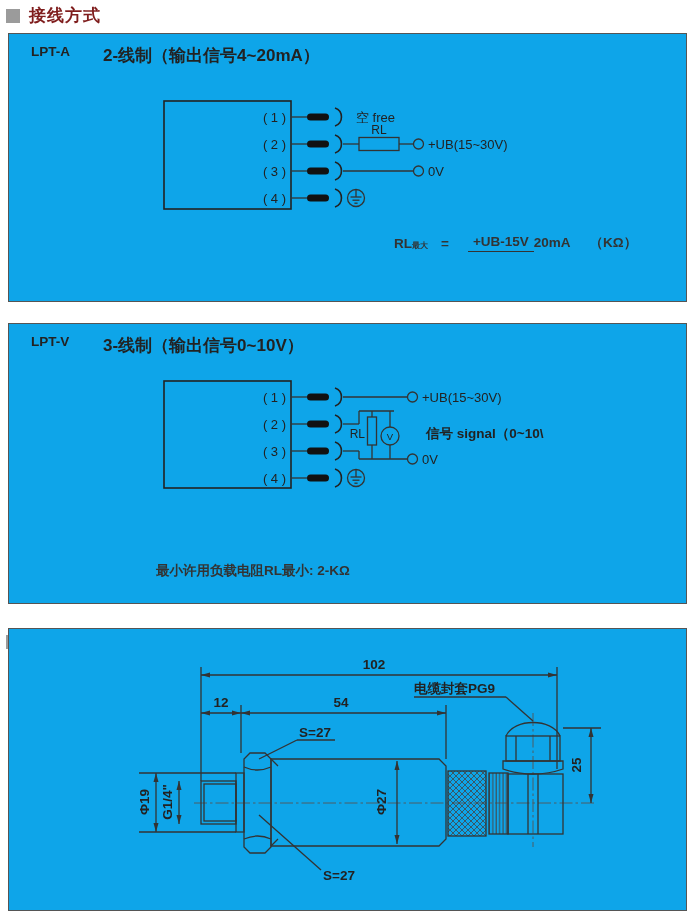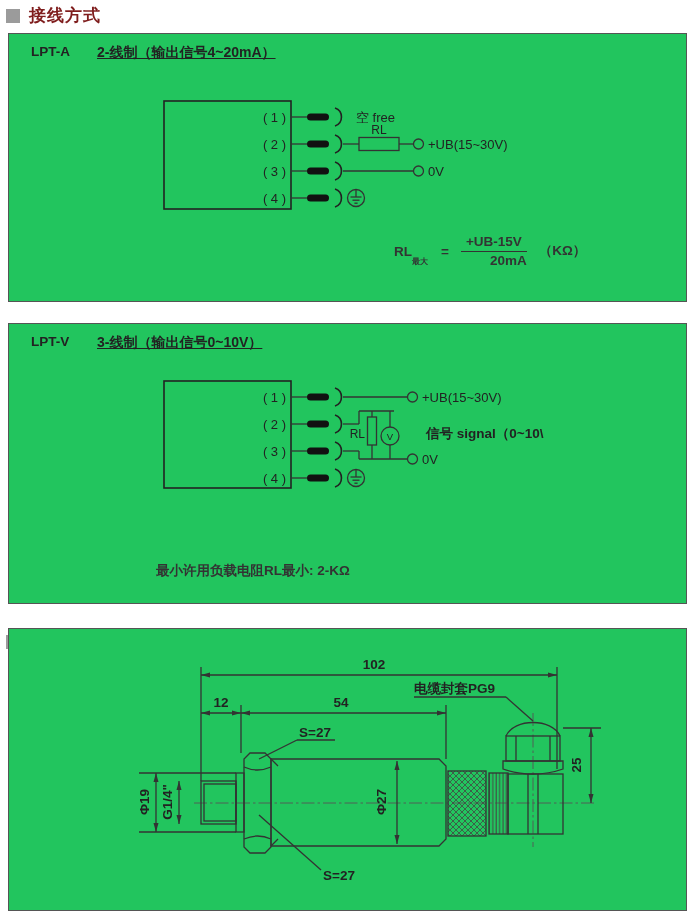--- a/index.html
+++ b/index.html
@@ -6,30 +6,30 @@
   body{
     width:700px;height:922px;position:relative;background:#ffffff;
     font-family:"Liberation Sans","DejaVu Sans",sans-serif;color:#1a1a1a;
     overflow:hidden;
   }
   .sec-header{position:absolute;left:6px;display:flex;align-items:center;gap:9px;}
   .sq{width:14px;height:14px;background:#9b9b9b;flex:0 0 auto;}
   .sec-title{font-size:17px;font-weight:bold;color:#7f1d1d;letter-spacing:1px;}
   .panel{
     position:absolute;left:8px;width:679px;border:1.4px solid #555;
-    background:#22c55e;box-sizing:border-box;
+    background:#0ea5e9;box-sizing:border-box;
   }
   .panel > svg{position:absolute;left:0;top:0;}
   .model-row{position:absolute;top:10px;left:0;width:100%;}
   .model{position:absolute;left:22px;font-size:13.5px;font-weight:bold;color:#222;}
-  .subtitle{position:absolute;left:88px;font-size:14px;font-weight:bold;color:#222;text-decoration:underline;}
+  .subtitle{position:absolute;left:94px;font-size:17px;font-weight:bold;color:#222;}
   .note{position:absolute;font-size:13.5px;font-weight:600;color:#333;white-space:nowrap;}
   .formula{position:absolute;display:flex;align-items:center;font-size:13.5px;font-weight:600;color:#333;white-space:nowrap;}
   .formula .sub{font-size:8px;align-self:flex-end;margin:0 13px 1px 0;}
-  .frac{display:inline-flex;flex-direction:column;align-items:flex-end;margin:0 12px;line-height:1.15;}
+  .frac{display:inline-flex;flex-direction:row;align-items:flex-start;margin:0 19px;line-height:1.15;}
   .frac .num{padding:0 5px 1px;border-bottom:1.5px solid #333;}
   .frac .den{padding-top:1px;}
   svg .ln{stroke:#333;stroke-width:1.3;fill:none;}
   svg .thick{stroke:#222;stroke-width:1.6;fill:none;}
   svg text{fill:#222;font-family:"Liberation Sans","DejaVu Sans",sans-serif;}
   svg .t13{font-size:13px;}
   svg .t12{font-size:12px;}
   svg .dim{font-size:13.5px;font-weight:600;}
   svg .lbl{font-size:13.5px;font-weight:600;}
 </style>

